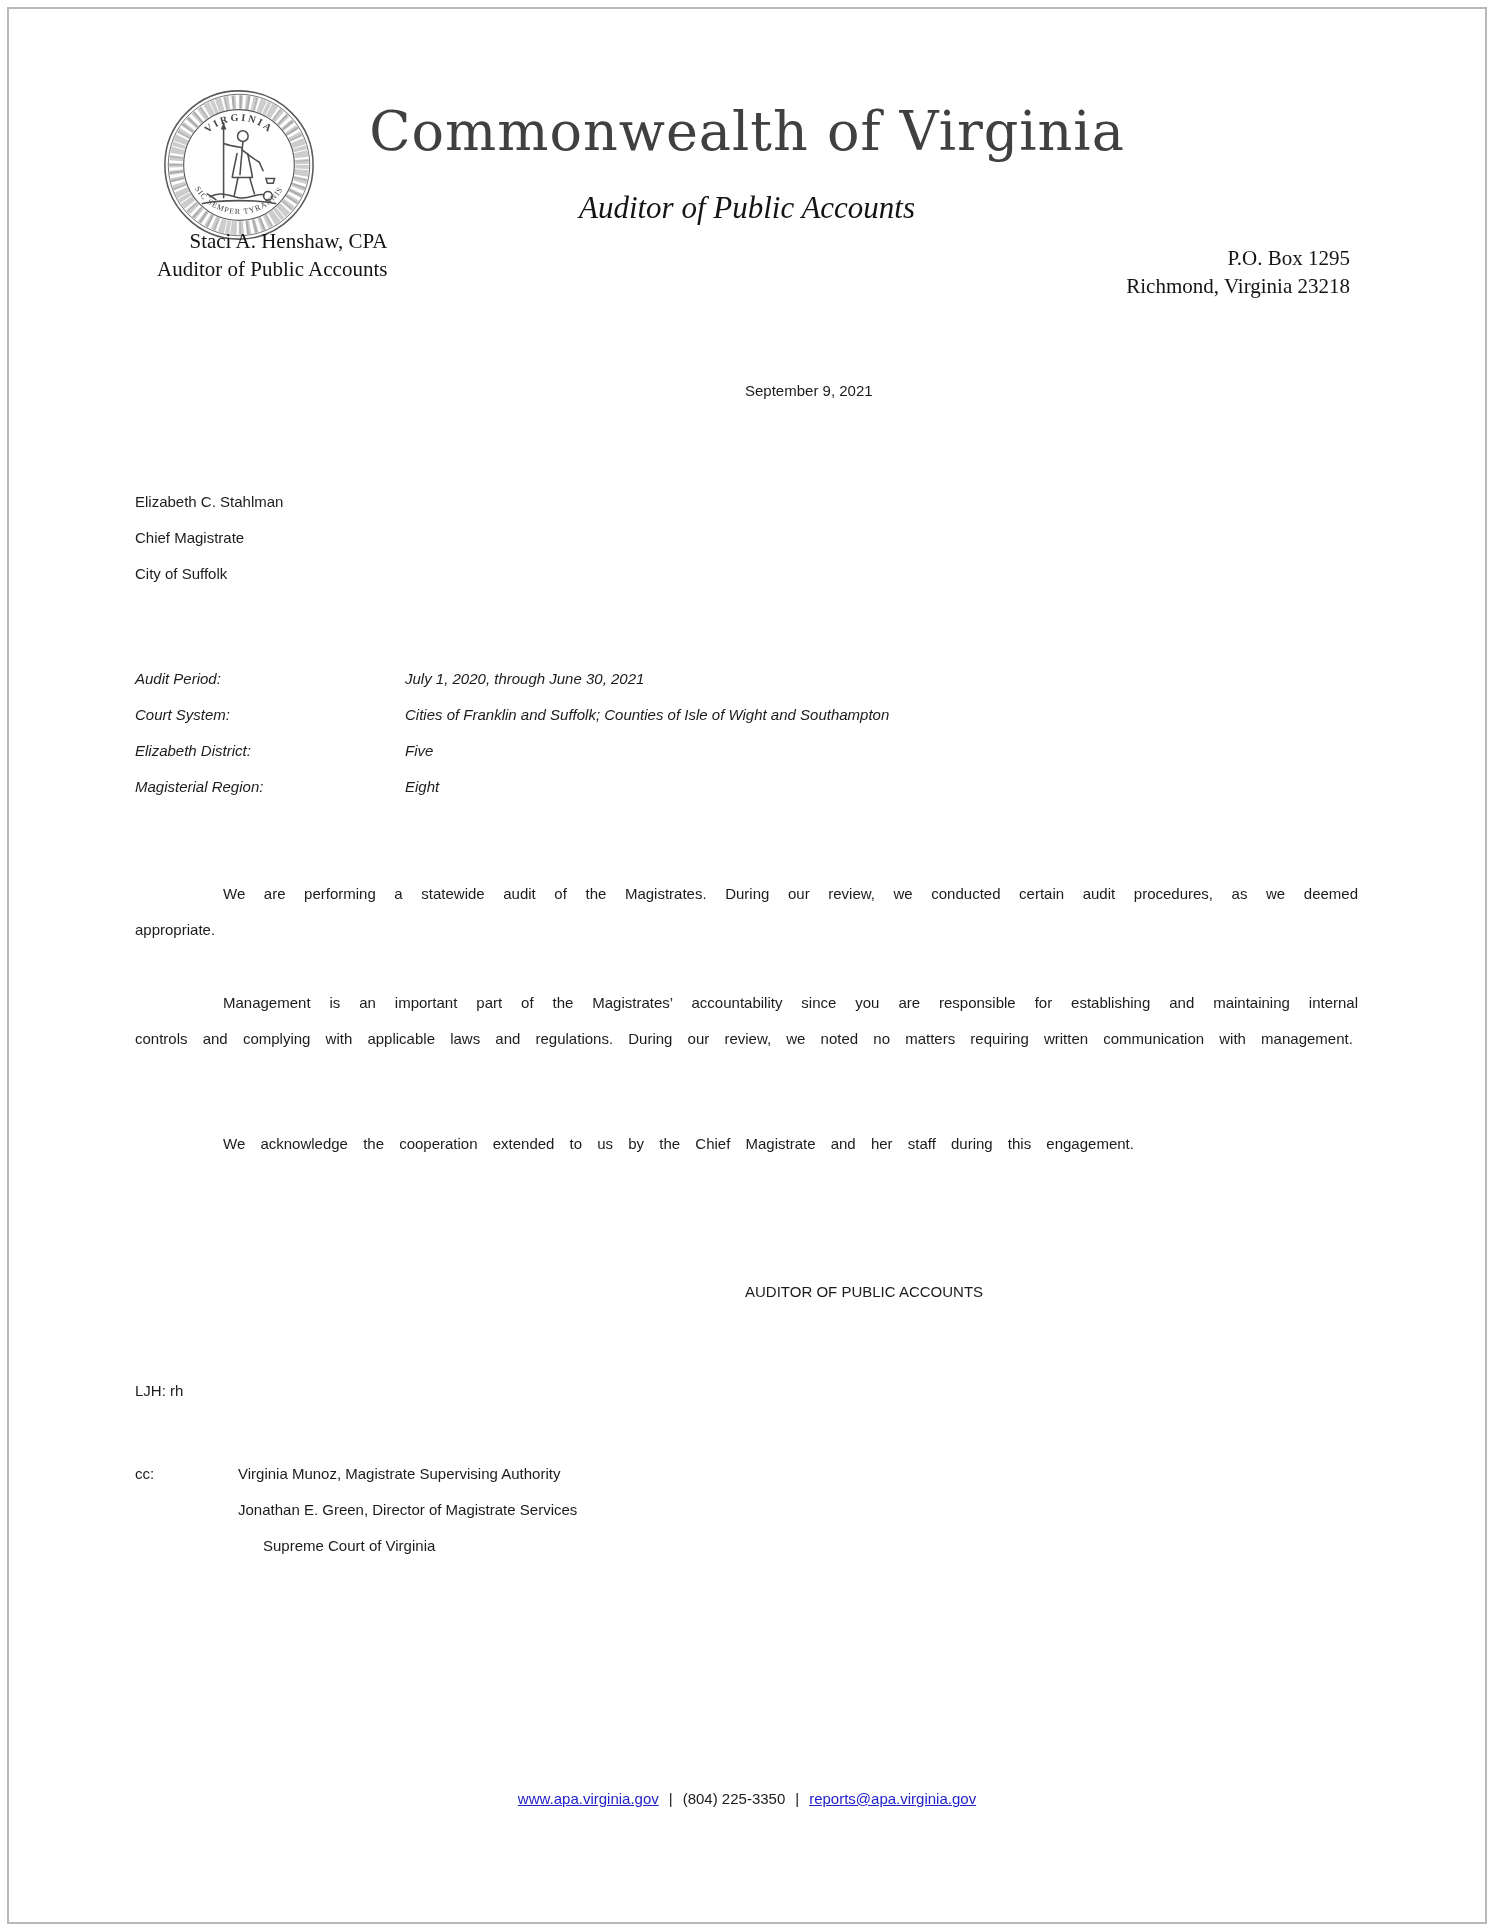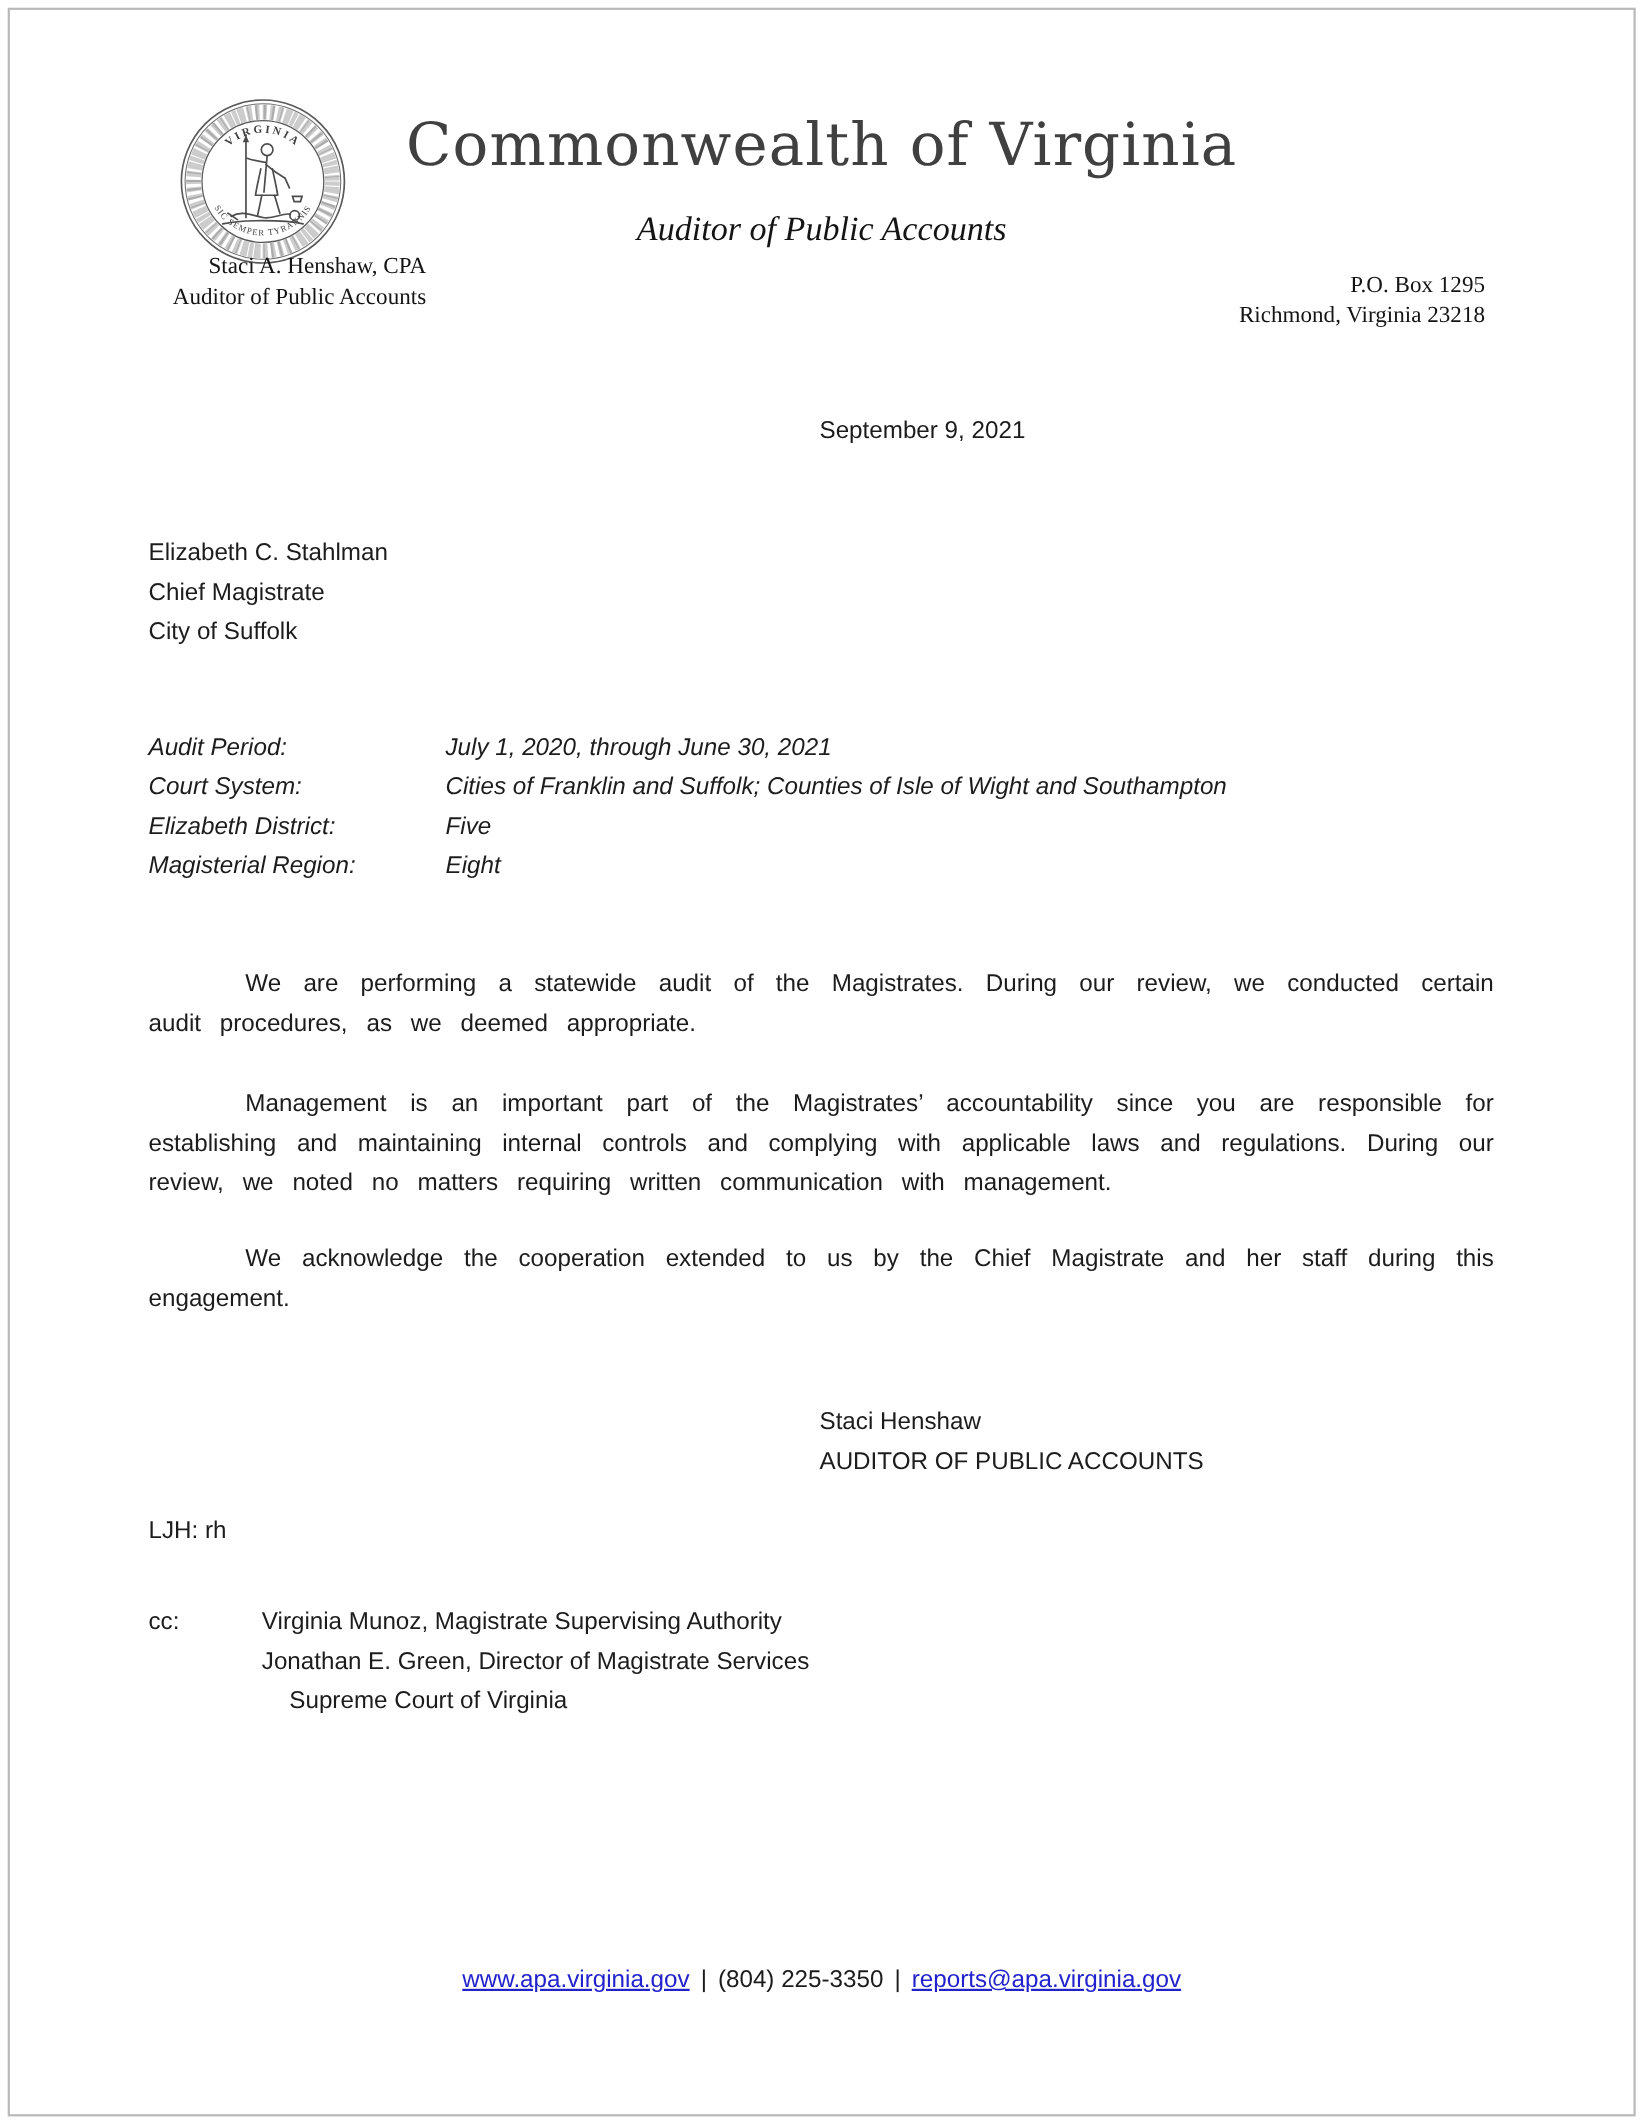--- a/index.html
+++ b/index.html
@@ -13,21 +13,21 @@
   .seal .arc-bottom{font-size:8.2px;letter-spacing:1.1px;}
   .title{position:absolute;left:0;top:100px;width:100%;text-align:center;
          font-family:"DejaVu Serif","Liberation Serif",serif;font-weight:400;font-size:54px;letter-spacing:1px;color:#404040;}
   .subtitle{position:absolute;left:0;top:190px;width:100%;text-align:center;
          font-family:"Liberation Serif","DejaVu Serif",serif;font-style:italic;font-size:31px;color:#141414;}
   .contact{font-family:"Liberation Serif","DejaVu Serif",serif;font-size:21px;line-height:28px;color:#141414;}
   .contact-left{position:absolute;left:157px;top:227px;text-align:right;}
   .contact-right{position:absolute;right:144px;top:244px;text-align:right;}
 
   
-  .sans{font-size:22px;line-height:36px;color:#1c1c1c;}
+  .sans{font-size:15px;line-height:36px;color:#1c1c1c;}
   .date-line{position:absolute;left:745px;top:373px;}
   .recipient{position:absolute;left:135px;top:484px;}
   .info-block{position:absolute;left:135px;top:661px;width:1223px;font-style:italic;}
   .info-row{display:flex;}
   .info-label{width:270px;flex:0 0 270px;}
   .info-value{flex:1;}
   .paragraphs p{position:absolute;left:135px;width:1223px;margin:0;
                 text-align:justify;text-indent:88px;word-spacing:11px;}
   .para-1{top:876px;}
   .para-2{top:985px;}
@@ -120,21 +120,20 @@
     </div>
   </div>
 
   <div class="paragraphs">
     <p class="sans para-1">We are performing a statewide audit of the Magistrates.  During our review, we conducted certain audit procedures, as we deemed appropriate.</p>
     <p class="sans para-2">Management is an important part of the Magistrates’ accountability since you are responsible for establishing and maintaining internal controls and complying with applicable laws and regulations.  During our review, we noted no matters requiring written communication with management.</p>
     <p class="sans para-3">We acknowledge the cooperation extended to us by the Chief Magistrate and her staff during this engagement.</p>
   </div>
 
   <div class="sans signature">
-    <div>Staci Henshaw</div>
     <div>AUDITOR OF PUBLIC ACCOUNTS</div>
   </div>
 
   <div class="sans reference">LJH: rh</div>
 
   <div class="sans cc-block">
     <div class="cc-row">
       <div class="cc-label">cc:</div>
       <div>Virginia Munoz, Magistrate Supervising Authority</div>
     </div>

